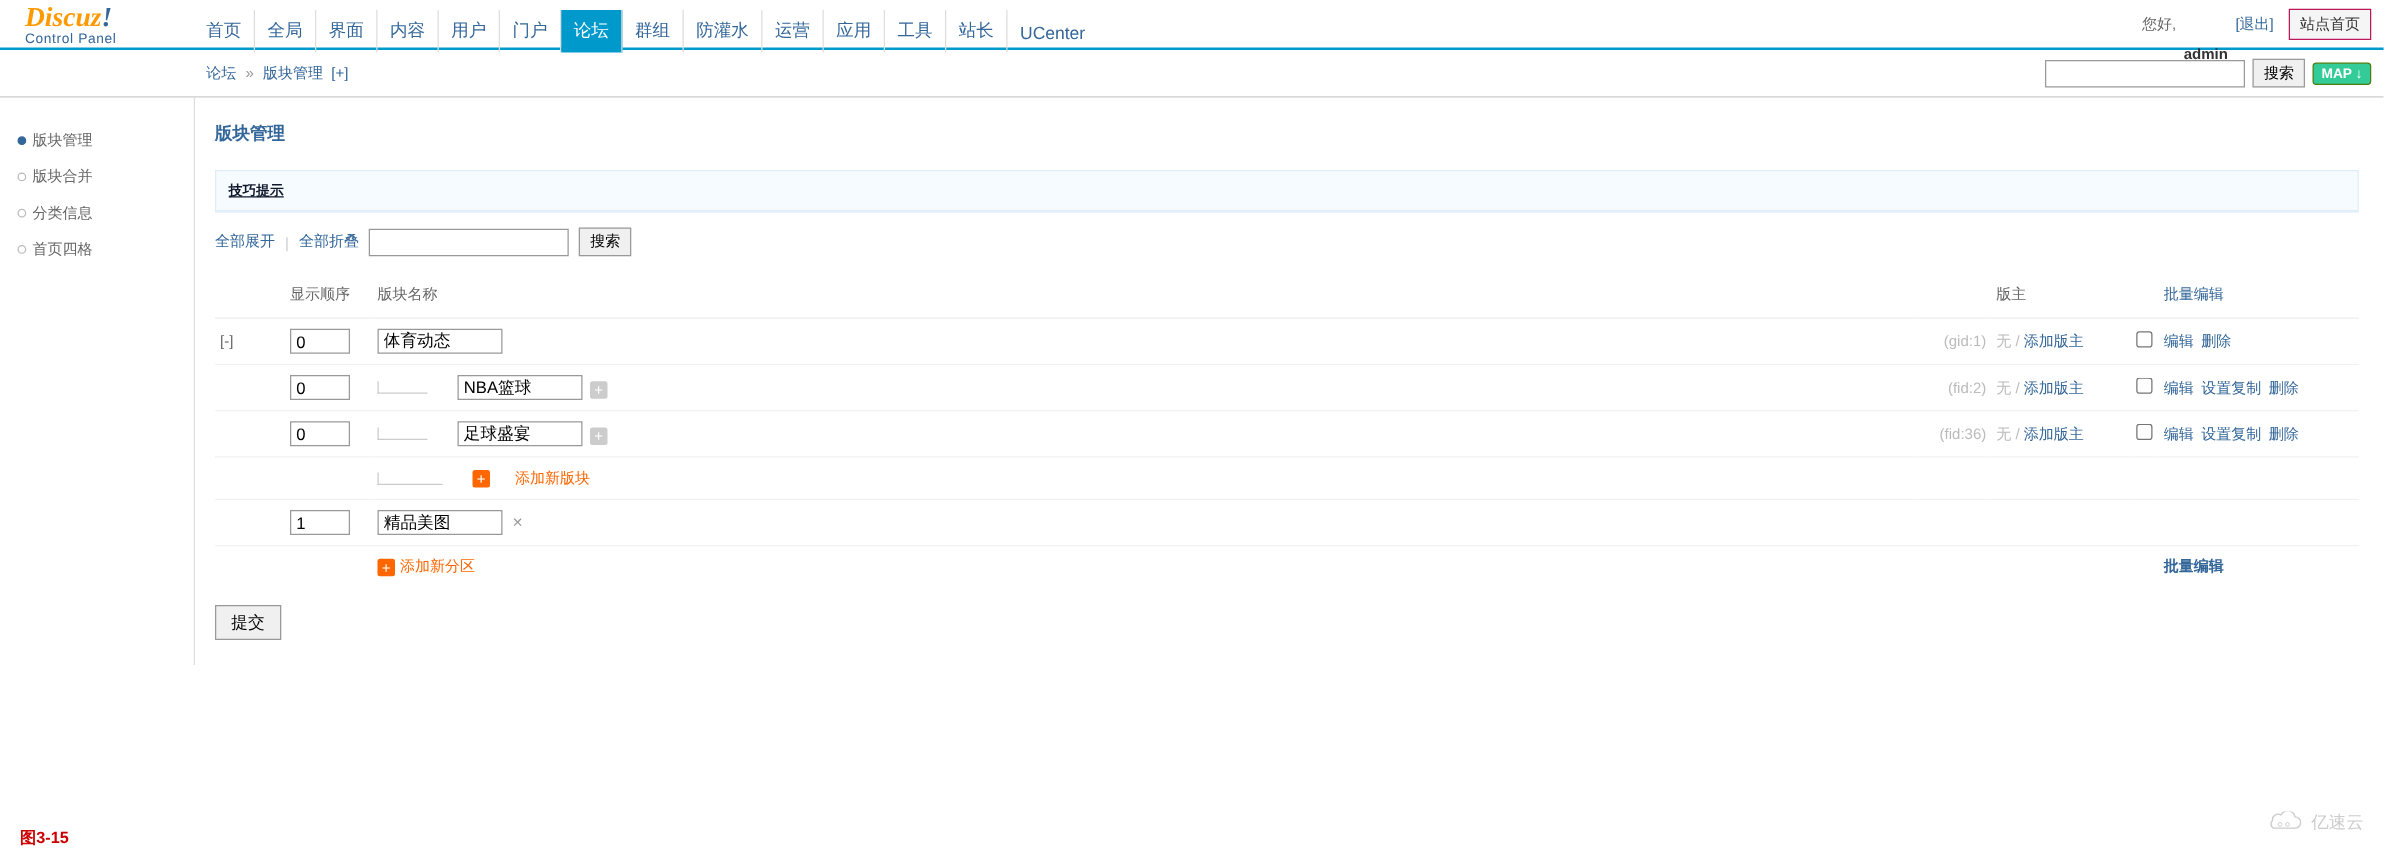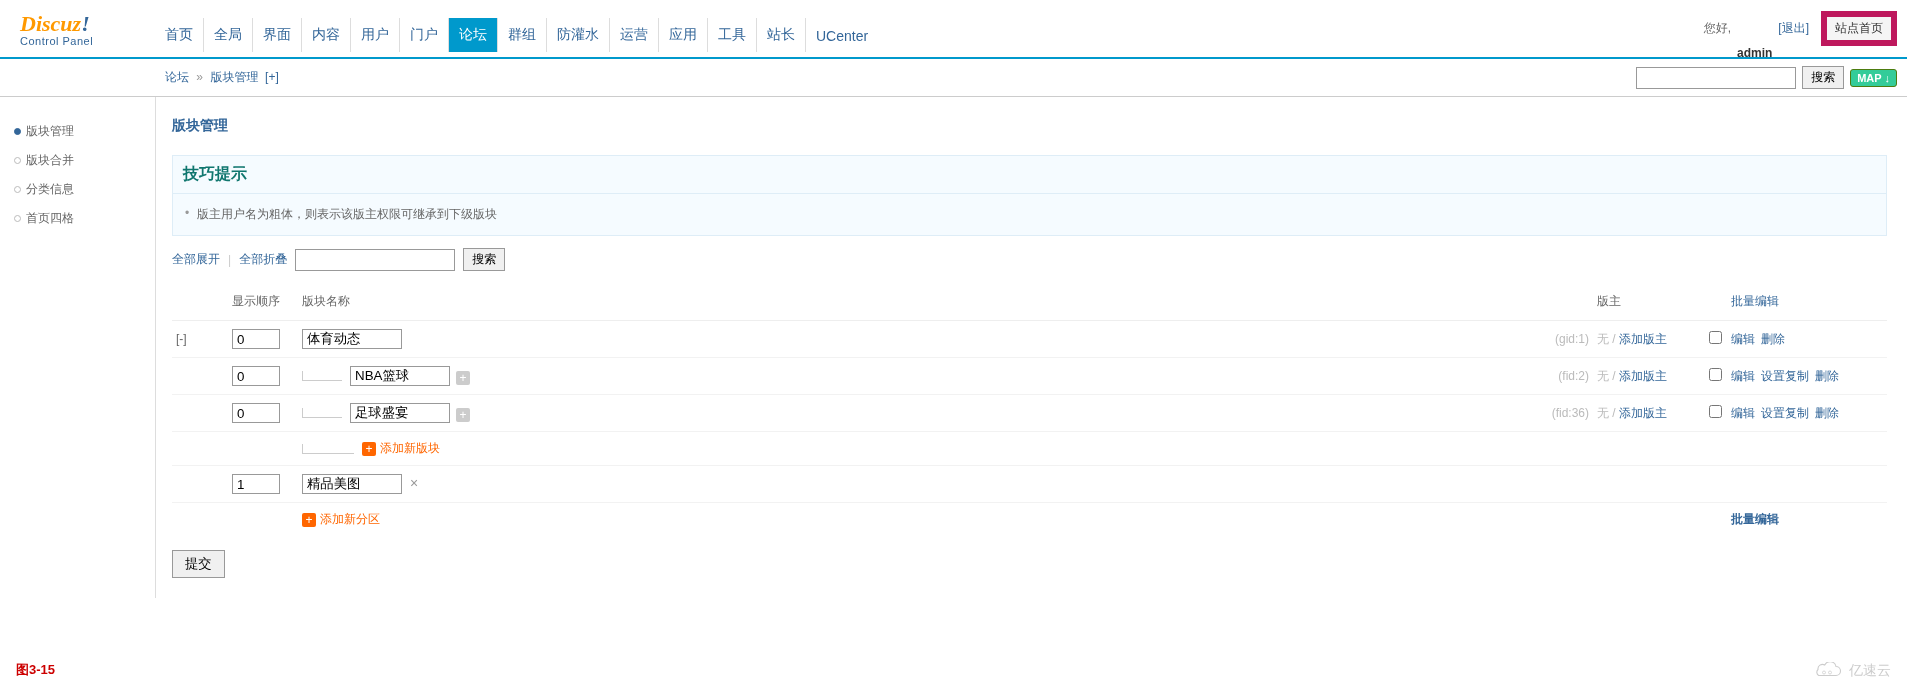--- a/index.html
+++ b/index.html
@@ -1,31 +1,31 @@
 <!DOCTYPE html>
 <html><head>
 <meta charset="utf-8">
 <style>
 * { box-sizing: border-box; margin: 0; padding: 0; }
 body { font-family: "Microsoft YaHei", Arial, sans-serif; font-size: 12px; color: #333; background: #fff; }
 a { text-decoration: none; color: #336699; cursor: pointer; }
 
 
-.header-top { height: 59px; border-bottom: 2px solid #0099cc; display: flex; align-items: center; padding: 0 10px; }
+.header-top { height: 40px; border-bottom: 2px solid #0099cc; display: flex; align-items: center; padding: 0 10px; }
 .logo { width: 145px; padding-left: 10px; }
 .logo-text1 { font-family: Georgia, serif; font-size: 22px; font-weight: bold; font-style: italic; color: #ff9900; }
 .logo-text1 .exclaim { color: #336699; }
 .logo-text2 { font-family: Arial; font-size: 11px; color: #336699; margin-top: -2px; letter-spacing: 0.5px; }
 .topnav { display: flex; align-items: flex-end; height: 46px; }
 .topnav a { padding: 8px 10px; font-size: 14px; color: #336699; border-right: 1px solid #ddd; display: inline-block; }
 .topnav a.active { background: #0099cc; color: #fff; }
 .topnav a:last-child { border-right: none; }
 .user-area { margin-left: auto; display: flex; align-items: center; gap: 6px; font-size: 12px; color: #666; }
 .user-area b { color: #333; margin-top: 48px; }
-.site-home-btn { border: 6px solid #be185d; padding: 3px 8px; background: #f5f5f5; color: #333; margin-left: 6px; }
+.site-home-btn { border: 1px solid #be185d; padding: 3px 8px; background: #f5f5f5; color: #333; margin-left: 6px; }
 
 
 .subnav { border-bottom: 1px solid #ccc; display: flex; align-items: center; height: 38px; padding: 0 10px 0 165px; }
 .breadcrumb { font-size: 12px; color: #666; }
 .breadcrumb a { color: #336699; }
 .breadcrumb .sep { color: #999; margin: 0 4px; }
 .breadcrumb .plus { color: #336699; }
 .right-tools { margin-left: auto; display: flex; align-items: center; gap: 6px; }
 .right-tools input[type=text] { width: 160px; height: 22px; border: 1px solid #999; padding: 0 4px; }
 .right-tools button, .btn { border: 1px solid #999; background: #f0f0f0; padding: 2px 8px; font-size: 12px; cursor: pointer; }
@@ -36,21 +36,21 @@
 .sidebar { width: 155px; padding: 20px 10px; }
 .sidebar ul { list-style: none; }
 .sidebar li { padding: 6px 0 6px 16px; position: relative; color: #666; }
 .sidebar li::before { content: ""; position: absolute; left: 4px; top: 11px; width: 5px; height: 5px; border: 1px solid #bbb; border-radius: 50%; }
 .sidebar li.active::before { background: #336699; border-color: #336699; }
 .sidebar li a { color: #666; }
 
 .main { flex: 1; border-left: 1px solid #ddd; padding: 20px 20px 20px 16px; }
 .page-title { font-size: 14px; font-weight: bold; color: #336699; margin-bottom: 20px; }
 .tips-box { border: 1px solid #deedf7; background: #f5fbff; margin-bottom: 12px; }
-.tips-title { font-size: 16px; font-weight: bold; color: #0f766e; padding: 8px 10px; border-bottom: 1px solid #deedf7; }
+.tips-title { font-size: 11px; font-weight: bold; color: #0f172a; padding: 8px 10px; border-bottom: 1px solid #deedf7; text-decoration: underline; }
 .tips-content { padding: 12px 10px; }
 .tips-content li { list-style: none; padding-left: 14px; position: relative; color: #666; }
 .tips-content li::before { content: "•"; position: absolute; left: 2px; color: #999; }
 
 .toolbar { margin: 12px 0; display: flex; align-items: center; gap: 8px; }
 .toolbar a { color: #336699; }
 .toolbar .divider { color: #ccc; }
 .toolbar input[type=text] { width: 160px; height: 22px; border: 1px solid #999; padding: 0 4px; }
 
 .forum-table { width: 100%; border-collapse: collapse; }
@@ -62,35 +62,35 @@
 .col-name { }
 .col-id { width: 60px; text-align: right; color: #bbb; }
 .col-mod { width: 110px; }
 .col-check { width: 24px; text-align: center; }
 .col-actions { width: 160px; }
 .col-actions a, .col-batch a { color: #336699; margin-right: 6px; }
 .col-batch { font-weight: bold; color: #336699; }
 
 input.num { width: 48px; height: 20px; border: 1px solid #999; padding: 0 4px; }
 input.fname { width: 100px; height: 20px; border: 1px solid #999; padding: 0 4px; }
-.child-indent { display: inline-flex; align-items: center; }
+.child-indent { display: inline-flex; align-items: center; gap: 16px; }
 .tree-line { display:inline-block; width: 40px; height: 10px; border-left: 1px solid #ccc; border-bottom: 1px solid #ccc; margin-right: 8px; }
 .tree-line2 { display:inline-block; width: 52px; height: 10px; border-left: 1px solid #ccc; border-bottom: 1px solid #ccc; margin-right: 8px; }
 .plus-icon { display:inline-block; width:14px; height:14px; background:#ccc; color:#fff; text-align:center; line-height:14px; font-size:12px; border-radius:2px; margin-left:6px; vertical-align:middle; }
 .add-icon { display:inline-block; width:14px; height:14px; background:#ff6600; color:#fff; text-align:center; line-height:14px; font-size:12px; border-radius:2px; margin-right:4px; vertical-align:middle; }
 .add-link { color: #ff6600; }
 .del-x { color: #999; margin-left: 8px; font-size: 14px; cursor: pointer; }
 .mod-none { color: #bbb; }
 .mod-add { color: #336699; }
 
 .submit-row { margin-top: 14px; }
 .submit-row button { border: 1px solid #999; background: #f0f0f0; padding: 4px 12px; cursor: pointer; }
 
 .footer-label { position: fixed; left: 16px; bottom: 8px; color: #cc0000; font-weight: bold; font-size: 13px; }
-.cloud-logo { position: fixed; right: 16px; bottom: 7px; color: #ccc; font-size: 14px; display:flex; align-items:center; gap:4px; }
+.cloud-logo { position: fixed; right: 16px; bottom: 20px; color: #ccc; font-size: 14px; display:flex; align-items:center; gap:4px; }
 .cloud-logo svg { width: 36px; height: 18px; }
 </style>
 </head>
 <body>
 
 <div class="header-top">
   <div class="logo">
     <div class="logo-text1"><span>Discuz</span><span class="exclaim">!</span></div>
     <div class="logo-text2">Control Panel</div>
   </div>
@@ -140,25 +140,20 @@
         <li><a>分类信息</a></li>
         <li><a>首页四格</a></li>
       </ul>
   </div>
 
   <div class="main">
     <div class="page-title">版块管理</div>
 
     <div class="tips-box">
       <div class="tips-title">技巧提示</div>
-      <div class="tips-content">
-        <ul>
-            <li>版主用户名为粗体，则表示该版主权限可继承到下级版块</li>
-          </ul>
-      </div>
     </div>
 
     <div class="toolbar">
       <a>全部展开</a>
       <span class="divider">|</span>
       <a>全部折叠</a>
       <input type="text" style="">
       <button class="btn">搜索</button>
     </div>
 

